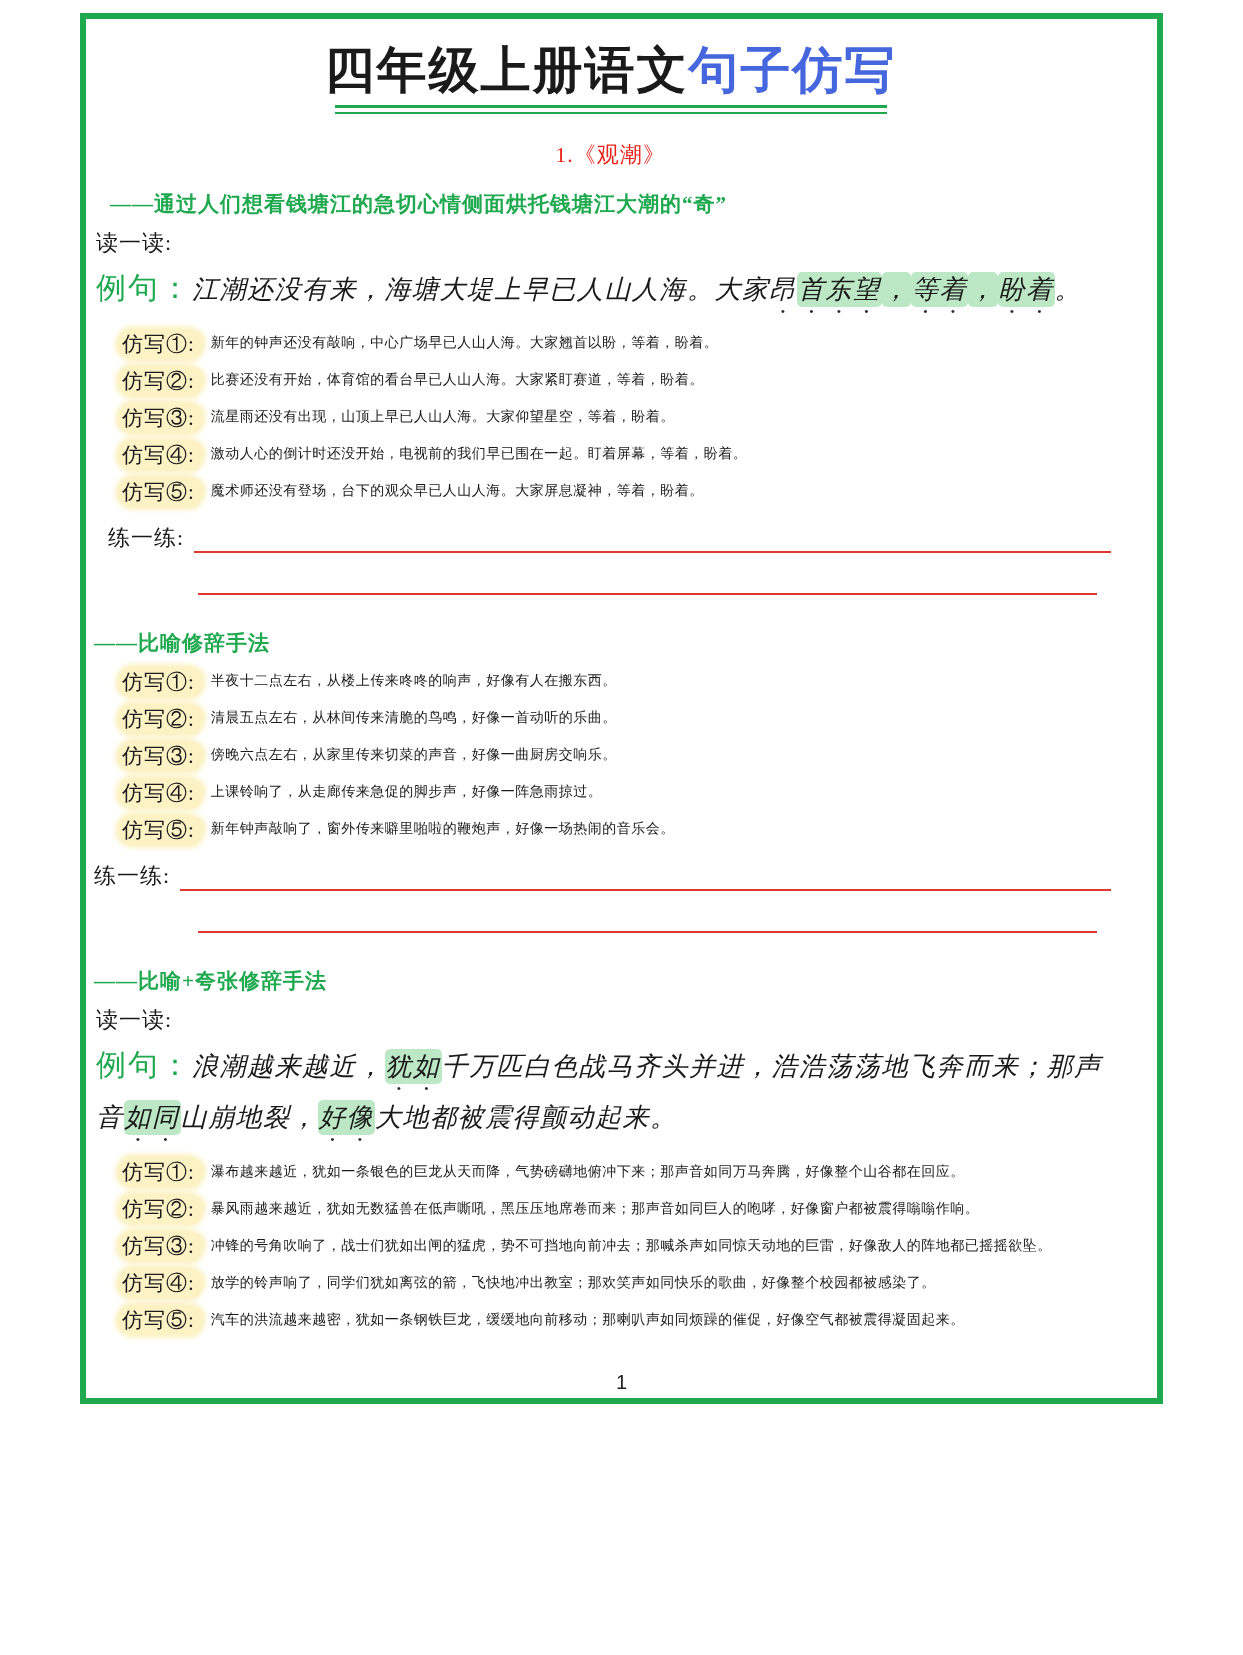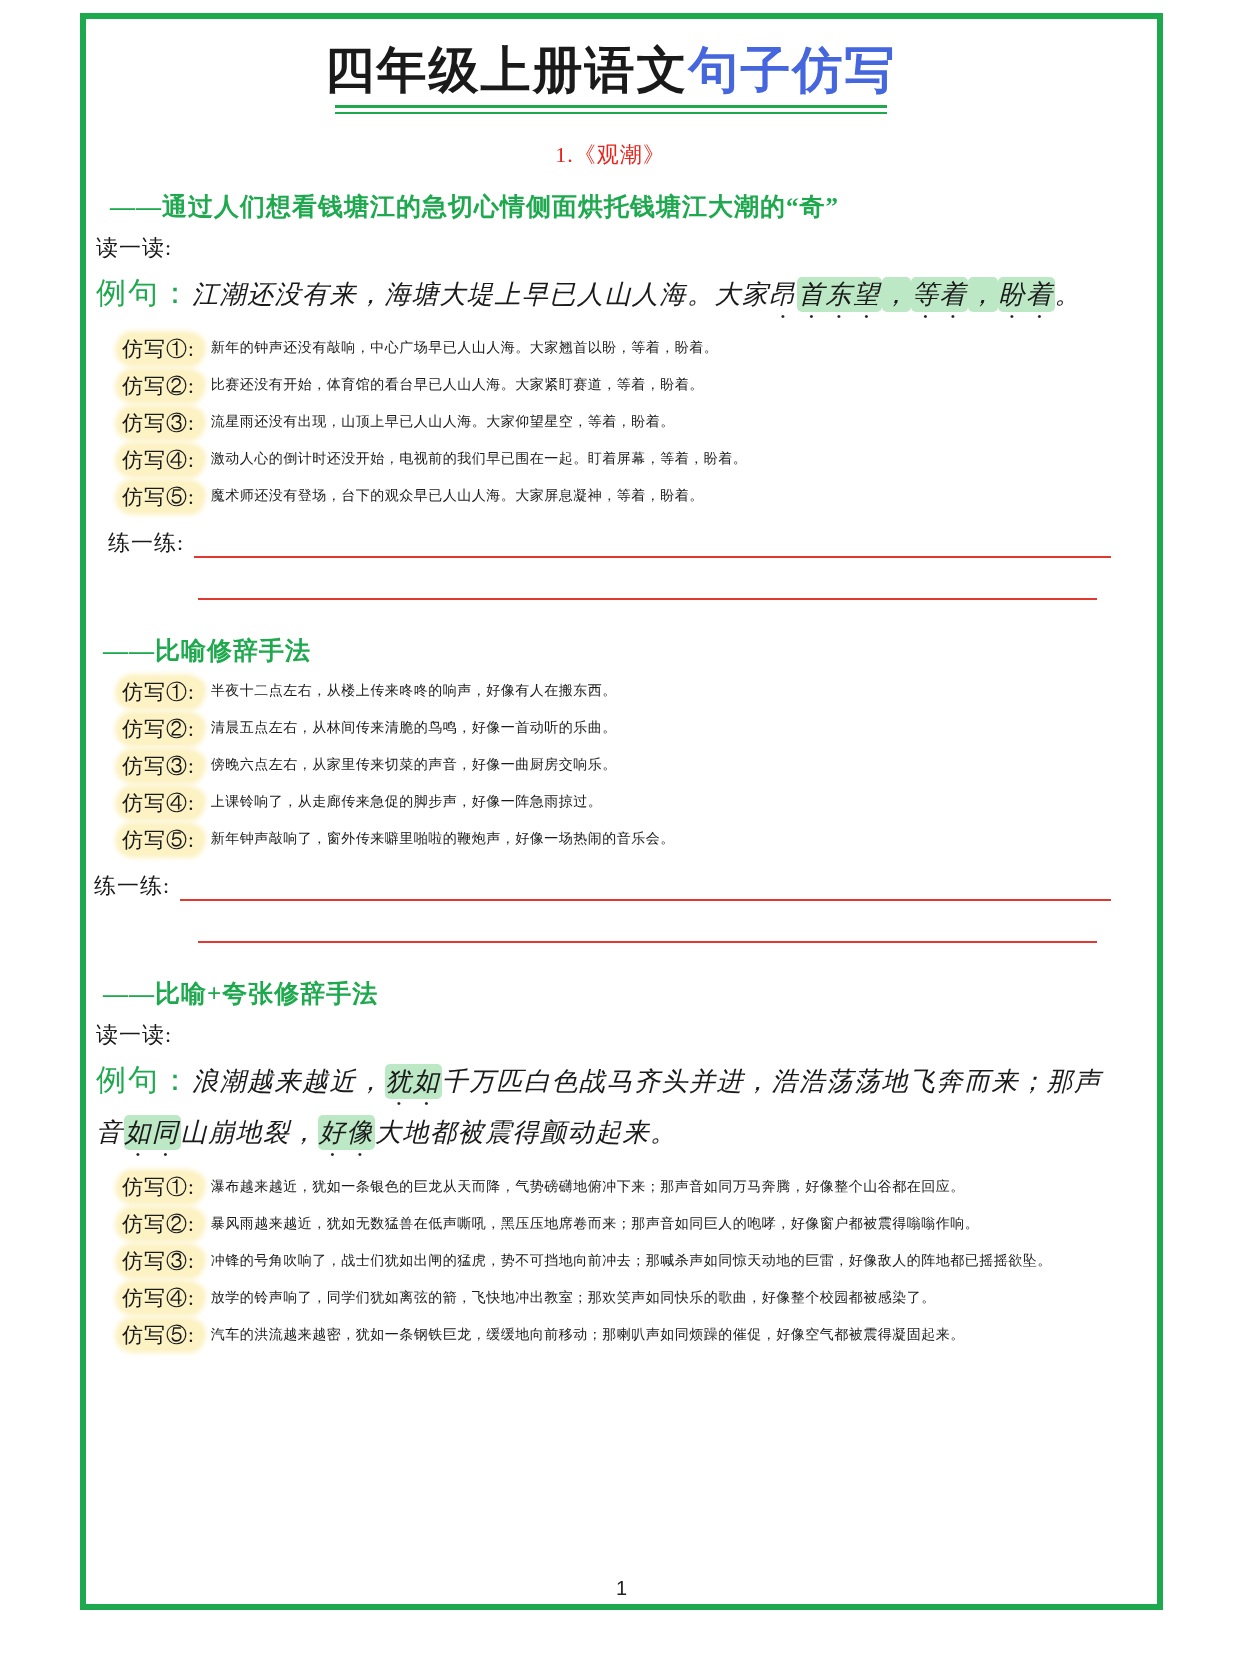--- a/index.html
+++ b/index.html
@@ -2,36 +2,36 @@
 <html><head>
 <meta charset="utf-8">
 <style>
   html,body { margin:0; padding:0; background:#fff; }
   .page {
     position:relative; width:1243px; height:1655px; background:#ffffff;
     font-family:"Liberation Serif","DejaVu Serif",serif; color:#1a1a1a;
     overflow:hidden;
   }
   .border-box {
-    position:absolute; left:80px; top:13px; width:1083px; height:1597px;
+    position:absolute; left:80px; top:13px; width:1083px; height:1391px;
     border:6px solid #1fa94f; box-sizing:border-box;
     padding:18px 30px 0 8px; overflow:hidden;
   }
   .title { margin:0; text-align:center; font-size:50px; font-weight:bold; letter-spacing:2px; line-height:1.35; }
   .t-blue { color:#4566dd; }
   .title-underline {
     width:552px; height:4px; margin:0 auto 0 auto;
     border-top:3px solid #1fa94f; border-bottom:2px solid #1fa94f;
   }
   .lesson { margin:26px 0 0 0; text-align:center; font-size:22px; font-weight:500; color:#e8231a; letter-spacing:1px; }
 
   .sec { margin-top:0; }
-  .sec-header { font-size:25px; font-weight:bold; color:#1fa94f; letter-spacing:1px; }
+  .sec-header { font-size:21px; font-weight:bold; color:#1fa94f; letter-spacing:1px; }
   .s0 .sec-header { margin:20px 0 0 16px; }
-  .s1 .sec-header, .s2 .sec-header { margin:34px 0 0 9px; }
+  .s1 .sec-header, .s2 .sec-header { margin:34px 0 0 0; }
 
   .read-line { font-size:22px; margin:10px 0 0 2px; letter-spacing:1px; }
 
   .example { margin:4px 0 0 2px; line-height:1.72; }
   .ex-label { font-size:30px; color:#1fa94f; letter-spacing:2px;margin-top:6px; }
   .ex-text { font-size:26px; letter-spacing:1.5px;font-style:italic; }
   .example.inline .read-inline { font-size:22px; letter-spacing:1px; }
 
   .hl { background:#bce8c6; border-radius:5px; padding:3px 1px; -webkit-box-decoration-break:clone; box-decoration-break:clone; }
   .dot {

